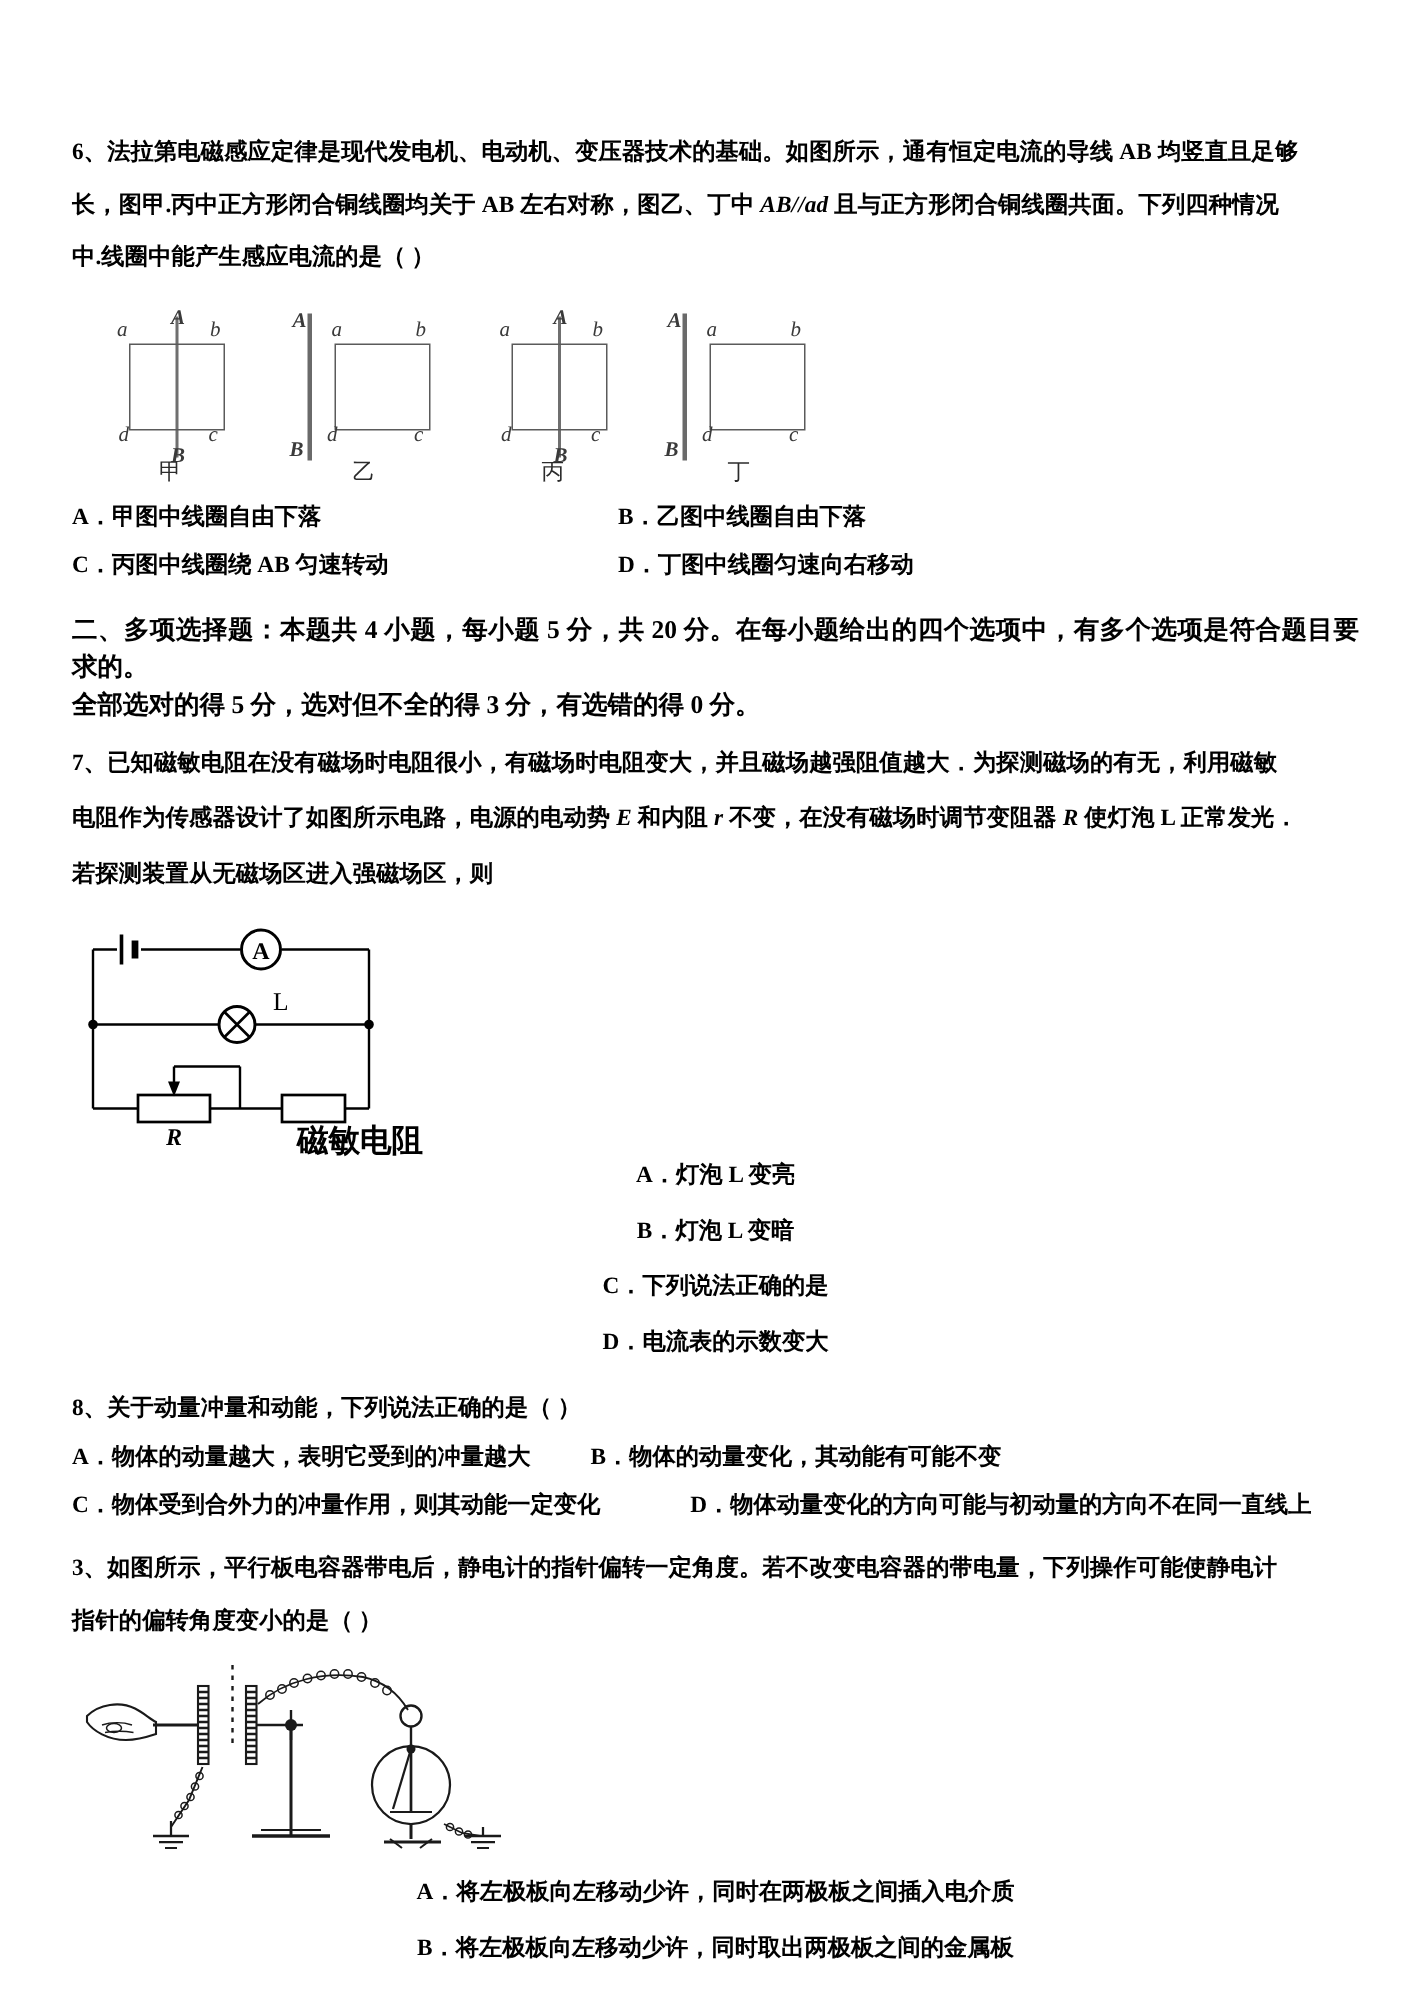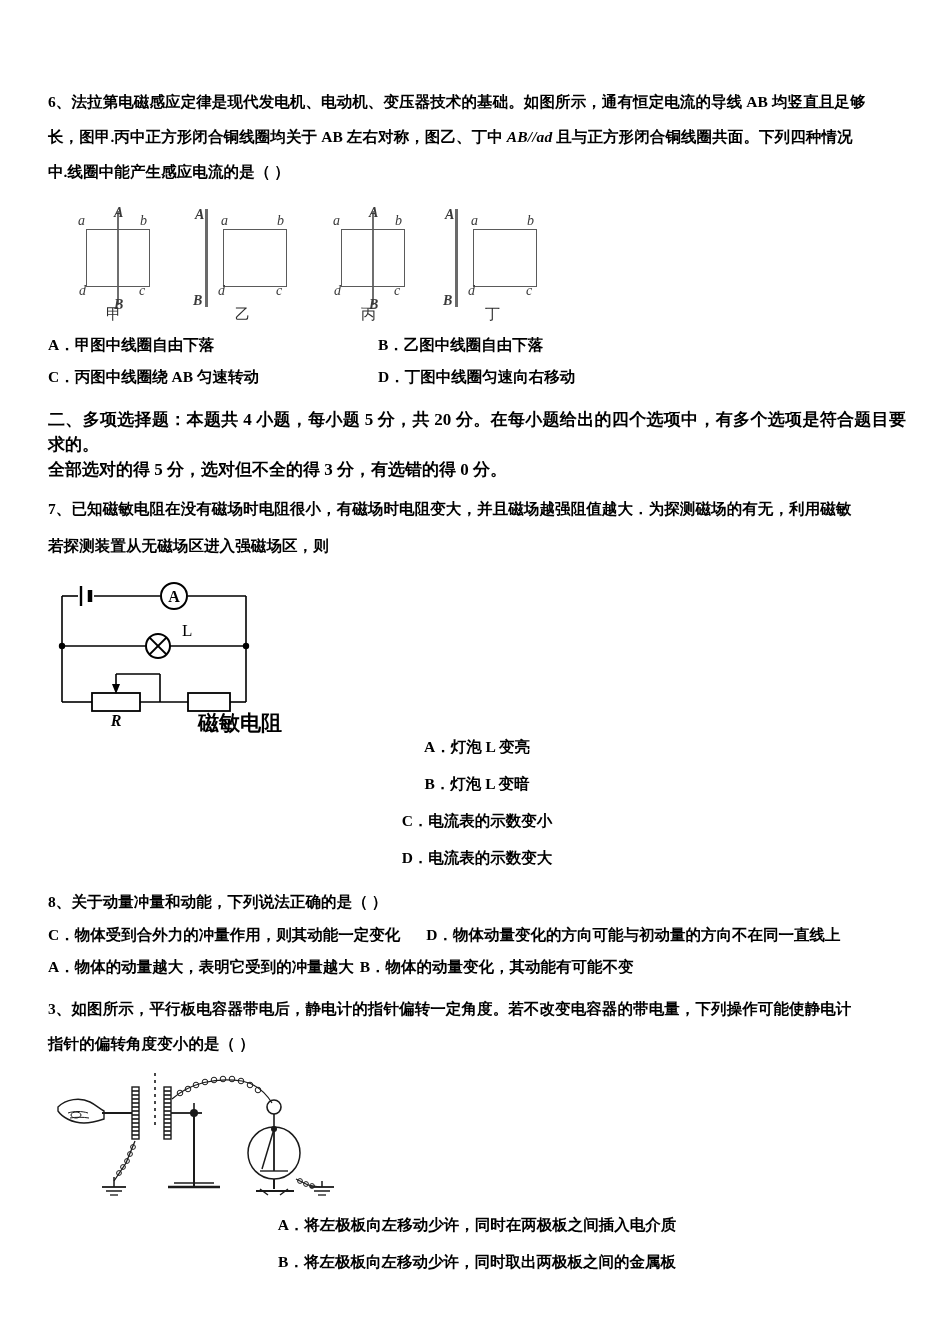--- a/index.html
+++ b/index.html
@@ -42,20 +42,21 @@
     font-size: 17px;
     line-height: 25px;
     font-weight: bold;
     text-align: justify;
   }
   .opts-row {
     display: flex;
     font-size: 15.5px;
     font-weight: bold;
     line-height: 32px;
+    gap: 34px;
   }
   .opts-row .col-a { width: 330px; flex: none; }
   .opt-line {
     font-size: 15.5px;
     font-weight: bold;
     line-height: 34px;
     text-align: center;
   }
   .opt-stack .opt-line { line-height: 37px; }
   .ital { font-style: italic; }
@@ -222,20 +223,21 @@
 
     <div>
       <div class="section-head">二、多项选择题：本题共 4 小题，每小题 5 分，共 20 分。在每小题给出的四个选项中，有多个选项是符合题目要求的。</div>
       <div class="section-head">全部选对的得 5 分，选对但不全的得 3 分，有选错的得 0 分。</div>
     </div>
 
     <div class="sp-sm"></div>
 
     <div>
       <div class="qtext loose">7、已知磁敏电阻在没有磁场时电阻很小，有磁场时电阻变大，并且磁场越强阻值越大．为探测磁场的有无，利用磁敏</div>
+      <div class="qtext loose">电阻作为传感器设计了如图所示电路，电源的电动势&nbsp;<span class="ital">E</span>&nbsp;和内阻&nbsp;<span class="ital">r</span>&nbsp;不变，在没有磁场时调节变阻器&nbsp;<span class="ital">R</span>&nbsp;使灯泡 L 正常发光．</div>
       <div class="qtext loose">若探测装置从无磁场区进入强磁场区，则</div>
 
       <div class="circuit-wrap">
         <svg width="250" height="150" viewBox="0 0 250 150">
 
           <g stroke="#000" stroke-width="1.6" fill="none">
 
             <line x1="8" y1="18" x2="8" y2="124"></line>
 
             <line x1="8" y1="18" x2="24" y2="18"></line>
@@ -285,36 +287,36 @@
           <text x="62" y="148" text-anchor="middle" font-family="Liberation Serif, serif" font-size="16" font-style="italic" font-weight="bold" fill="#000">R</text>
 
           <rect x="134" y="115" width="42" height="18" stroke="#000" stroke-width="1.8" fill="#fff"></rect>
         </svg>
         <div style="position:absolute; left:144px; top:131px; font-size:21px; font-weight:bold; font-family:'Liberation Sans', sans-serif;">磁敏电阻</div>
       </div>
 
       <div class="opt-stack">
         <div class="opt-line">A．灯泡 L 变亮</div>
         <div class="opt-line">B．灯泡 L 变暗</div>
-        <div class="opt-line">C．电流表的示数变小</div>
+        <div class="opt-line">C．下列说法正确的是</div>
         <div class="opt-line">D．电流表的示数变大</div>
       </div>
     </div>
 
     <div class="sp-sm"></div>
 
     <div>
       <div class="qtext">8、关于动量冲量和动能，下列说法正确的是（    ）</div>
       <div class="opts-row">
+        <div>A．物体的动量越大，表明它受到的冲量越大</div>
+        <div style="margin-left:6px;">B．物体的动量变化，其动能有可能不变</div>
+      </div>
+      <div class="opts-row">
         <div>C．物体受到合外力的冲量作用，则其动能一定变化</div>
         <div style="margin-left:26px;">D．物体动量变化的方向可能与初动量的方向不在同一直线上</div>
-      </div>
-      <div class="opts-row">
-        <div>A．物体的动量越大，表明它受到的冲量越大</div>
-        <div style="margin-left:6px;">B．物体的动量变化，其动能有可能不变</div>
       </div>
     </div>
 
     <div class="sp-sm"></div>
 
     <div>
       <div class="qtext">3、如图所示，平行板电容器带电后，静电计的指针偏转一定角度。若不改变电容器的带电量，下列操作可能使静电计</div>
       <div class="qtext">指针的偏转角度变小的是（    ）</div>
 
       <div class="electro-wrap">

